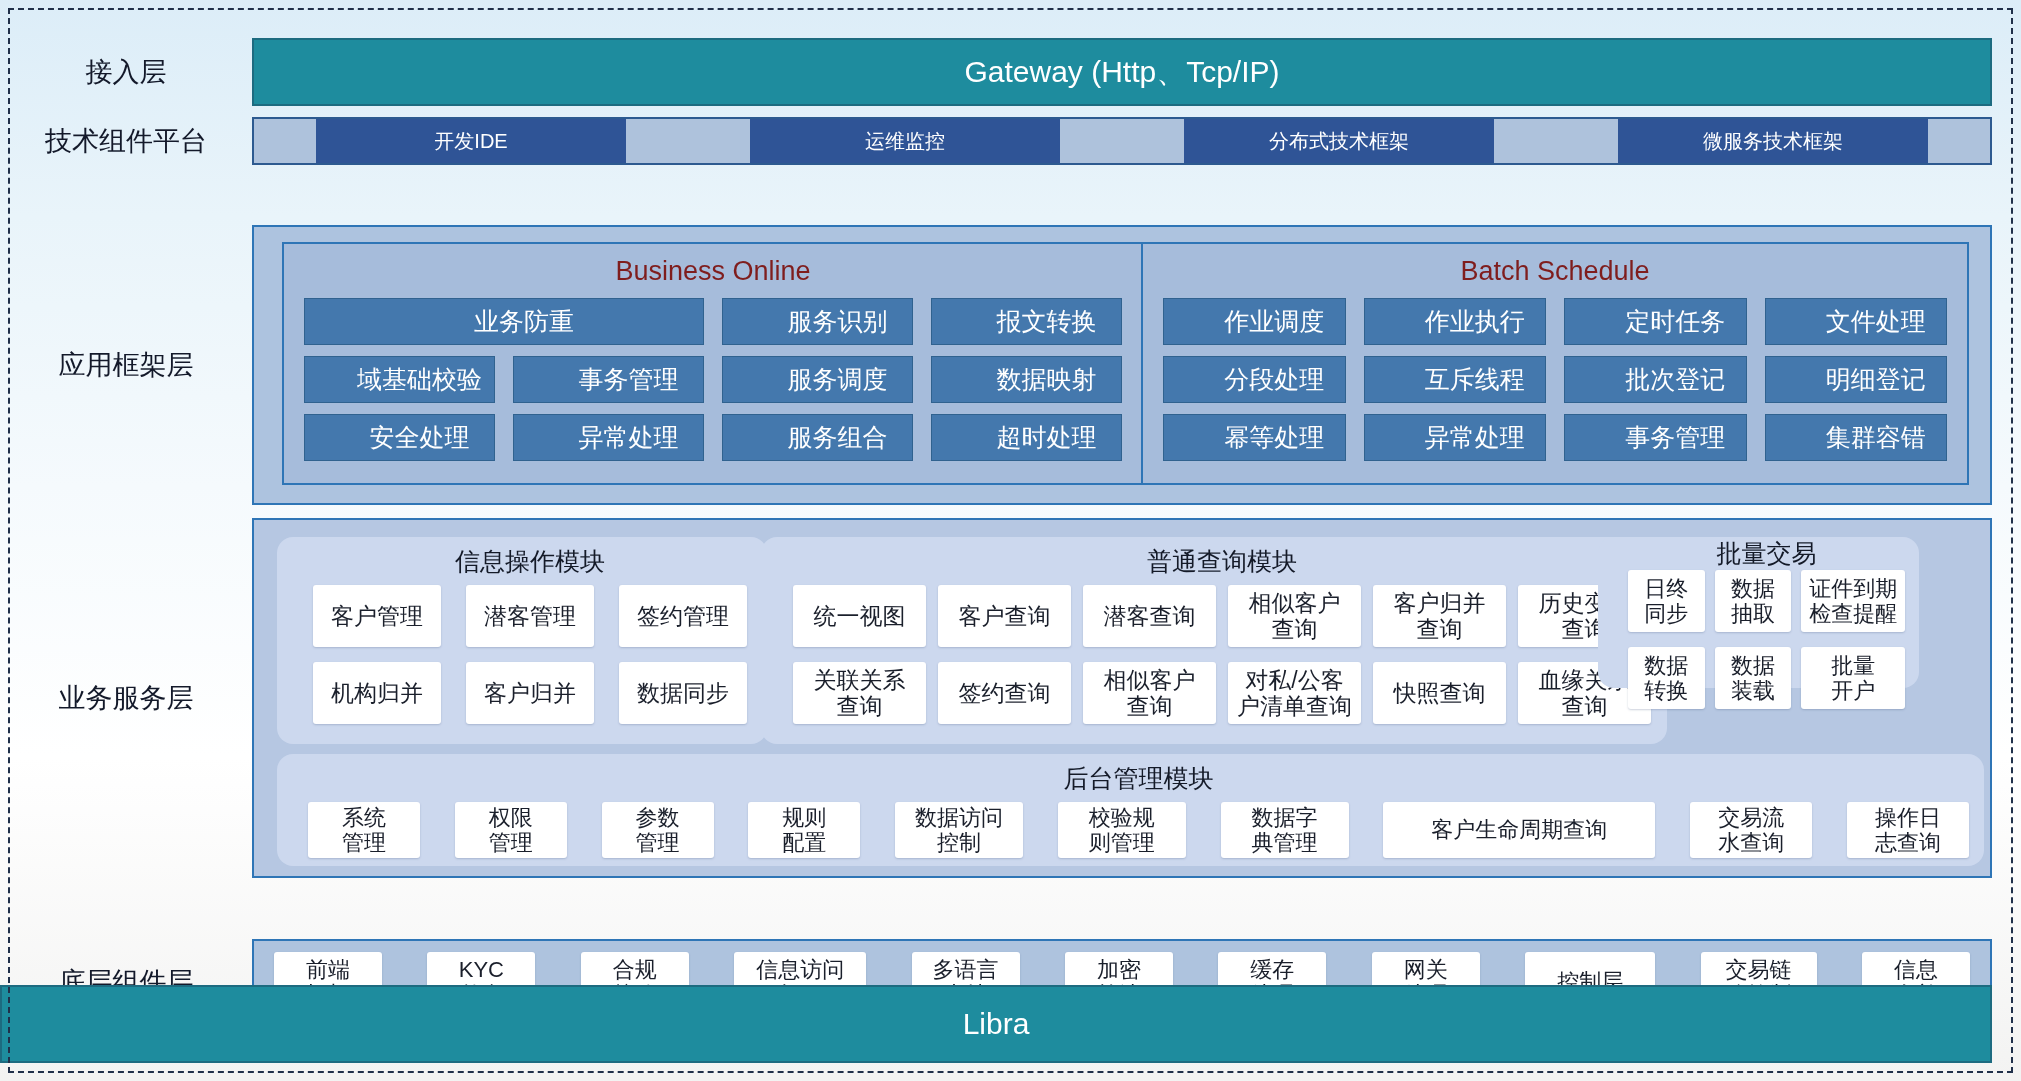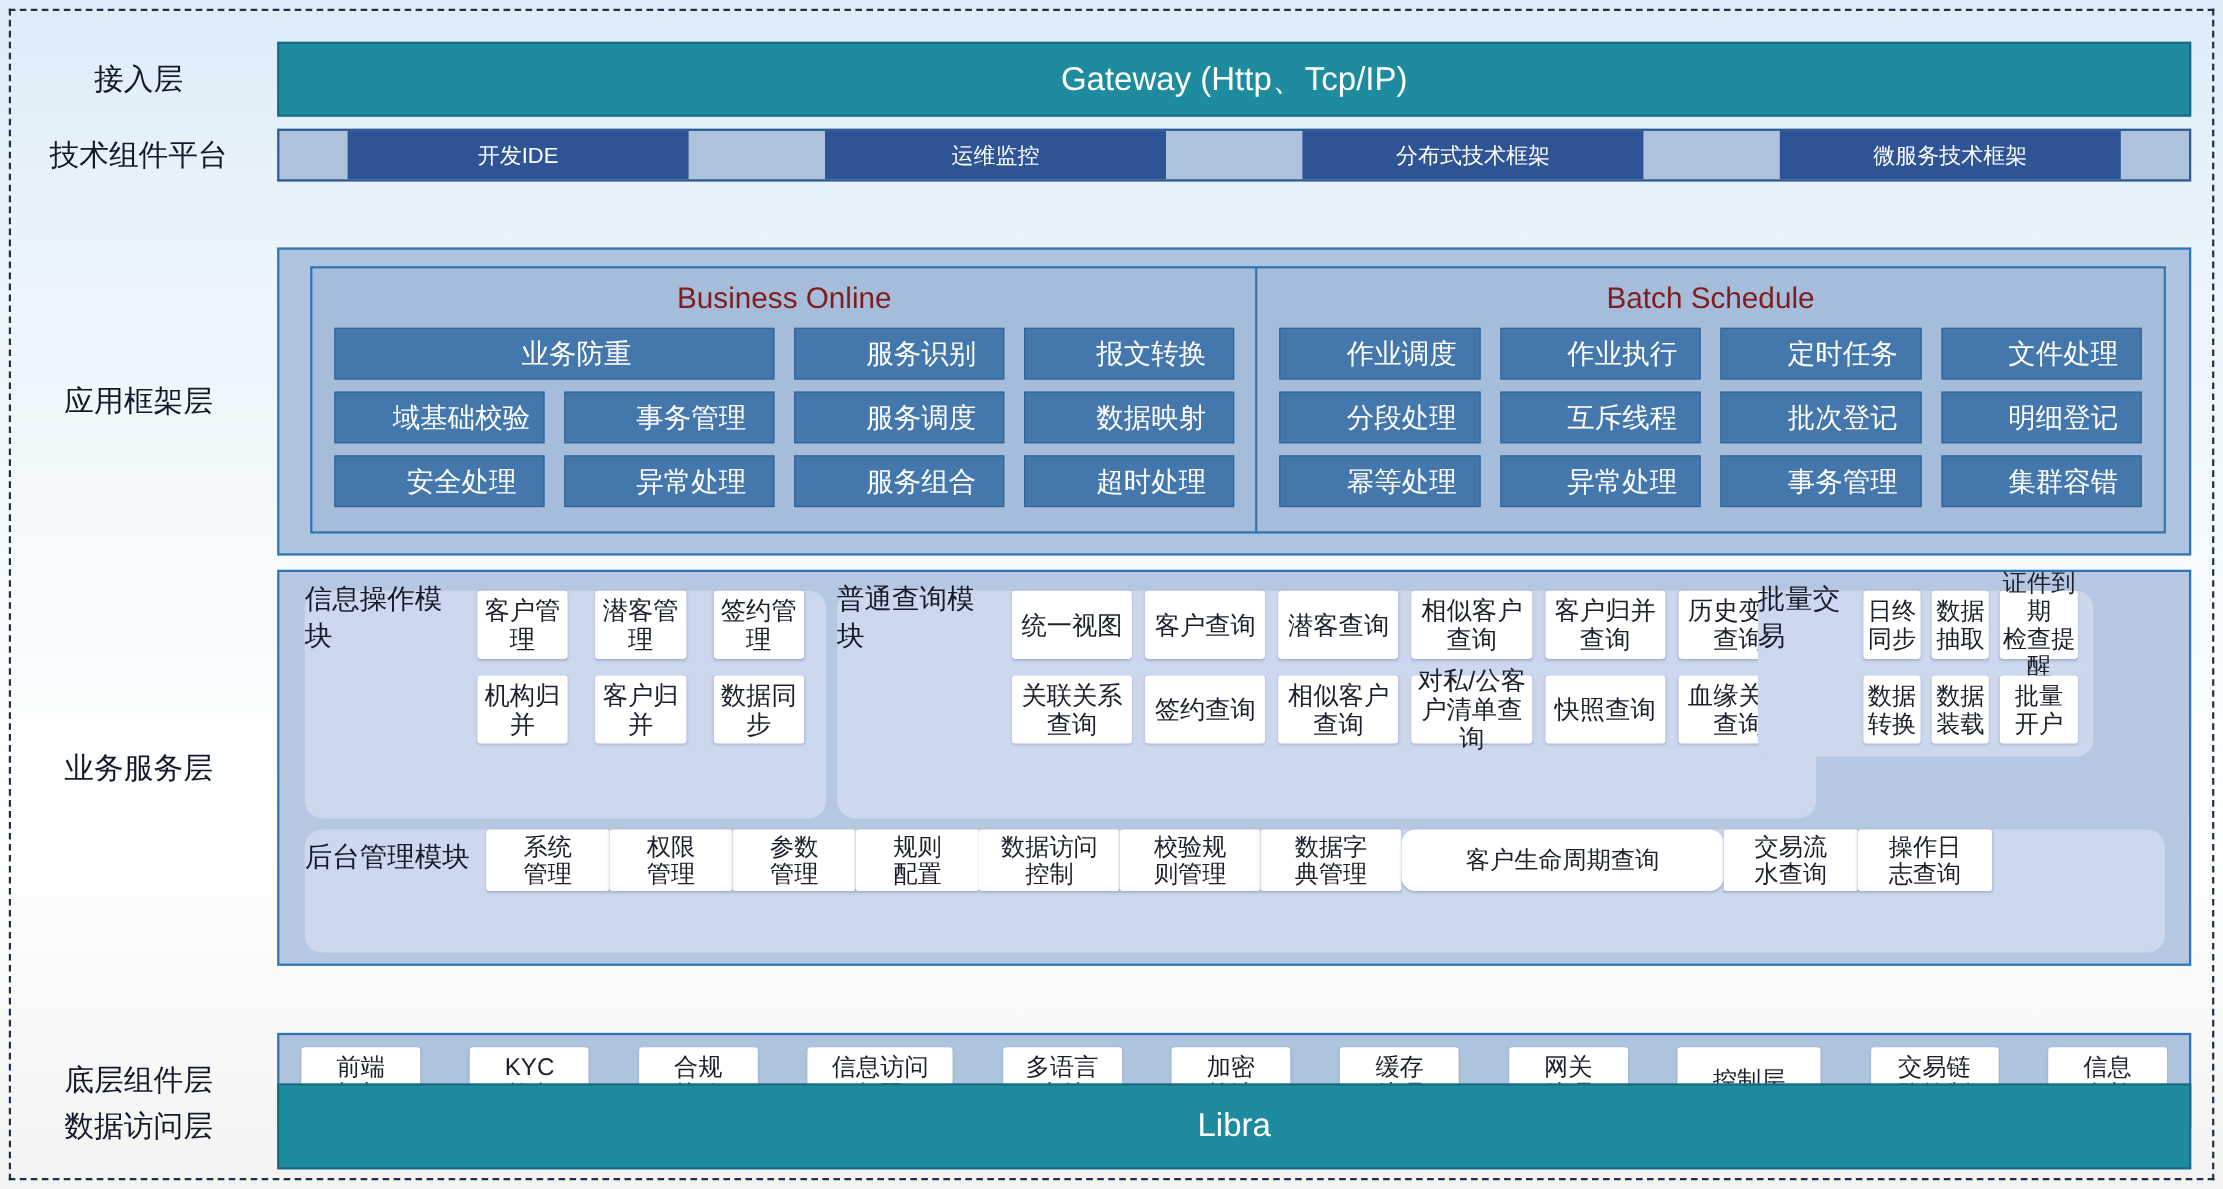--- a/index.html
+++ b/index.html
@@ -34,39 +34,39 @@
   #bo{left:28px;width:862px;}
   #bs{left:887px;width:828px;}
   .fw-title{height:54px;display:flex;align-items:center;justify-content:center;
     font-size:27px;color:#7f1d1d;}
   .fw-grid{display:grid;grid-template-columns:repeat(4,1fr);gap:11px 18px;padding:0 20px;}
   .fw-btn{height:47px;background:#4478ad;border:1px solid #30628f;box-sizing:border-box;
     color:#fff;font-size:25px;display:flex;align-items:center;justify-content:center;padding-left:40px;}
   .span2{grid-column:span 2;}
   
   .biz-panel{height:100%;background:#b6c7e2;border:2px solid #2e75b6;box-sizing:border-box;position:relative;}
-  .sub-panel{position:absolute;background:#ccd8ee;border-radius:16px;display:flex;flex-direction:row;}
+  .sub-panel{position:absolute;background:#ccd8ee;border-radius:16px;display:flex;flex-direction:column;padding-left:16px;}
   #sub-info{left:23px;top:17px;width:474px;height:207px;}
   #sub-query{left:507px;top:17px;width:890px;height:207px;}
   #sub-batch{left:1344px;top:17px;width:305px;height:151px;}
   #sub-admin{left:23px;top:234px;width:1691px;height:112px;}
   .sub-title{height:48px;display:flex;align-items:center;justify-content:center;
     font-size:25px;color:#141a28;}
   .card{background:#fff;border-radius:3px;display:flex;align-items:center;justify-content:center;
     text-align:center;font-size:23px;line-height:1.15;color:#1a1f2b;white-space:pre-line;
     box-shadow:0 1px 2px rgba(60,80,120,.25);}
   .card-grid{display:grid;gap:15px 12px;}
   #grid-info{grid-template-columns:repeat(3,1fr);grid-auto-rows:62px;padding:0 20px;gap:15px 25px;}
   #grid-query{grid-template-columns:repeat(6,1fr);grid-auto-rows:62px;padding:0 16px;}
   #grid-batch{grid-template-columns:1fr 1fr 1.35fr;grid-auto-rows:62px;padding:0 14px;gap:15px 10px;}
   #grid-batch .card{font-size:22px;}
   .admin-row{display:flex;justify-content:space-between;align-items:stretch;
     padding:0 15px;height:56px;}
   .admin-row .card{font-size:22px;}
-  .aw-sm{width:112px;}.aw-md{width:128px;}.aw-lg{width:293px;border-radius:13px;}.aw-q{width:122px;}
+  .aw-sm{width:112px;}.aw-md{width:128px;}.aw-lg{width:272px;}.aw-q{width:122px;}
   
   .base-panel{height:100%;background:#aec3de;border:2px solid #2e75b6;box-sizing:border-box;
     display:flex;align-items:center;justify-content:space-between;padding:0 20px;}
   .base-panel .card{height:60px;font-size:22px;}
   .bw{width:108px;}.bw-lg{width:132px;}.bw-ctrl{width:130px;}.bw-md{width:116px;}
 </style>
 </head>
 <body>
 
 <div class="canvas">
@@ -247,19 +247,18 @@
         <div class="card bw-ctrl">控制层</div>
         <div class="card bw-md">交易链
 路控制</div>
         <div class="card bw">信息
 合并</div>
       </div>
     </div>
   </div>
 
   <div class="band" id="band-libra">
-    <div class="gutter">数据访问层</div>
     <div class="content">
       <div class="teal-bar">Libra</div>
     </div>
   </div>
 
 </div>
 
 </body></html>

